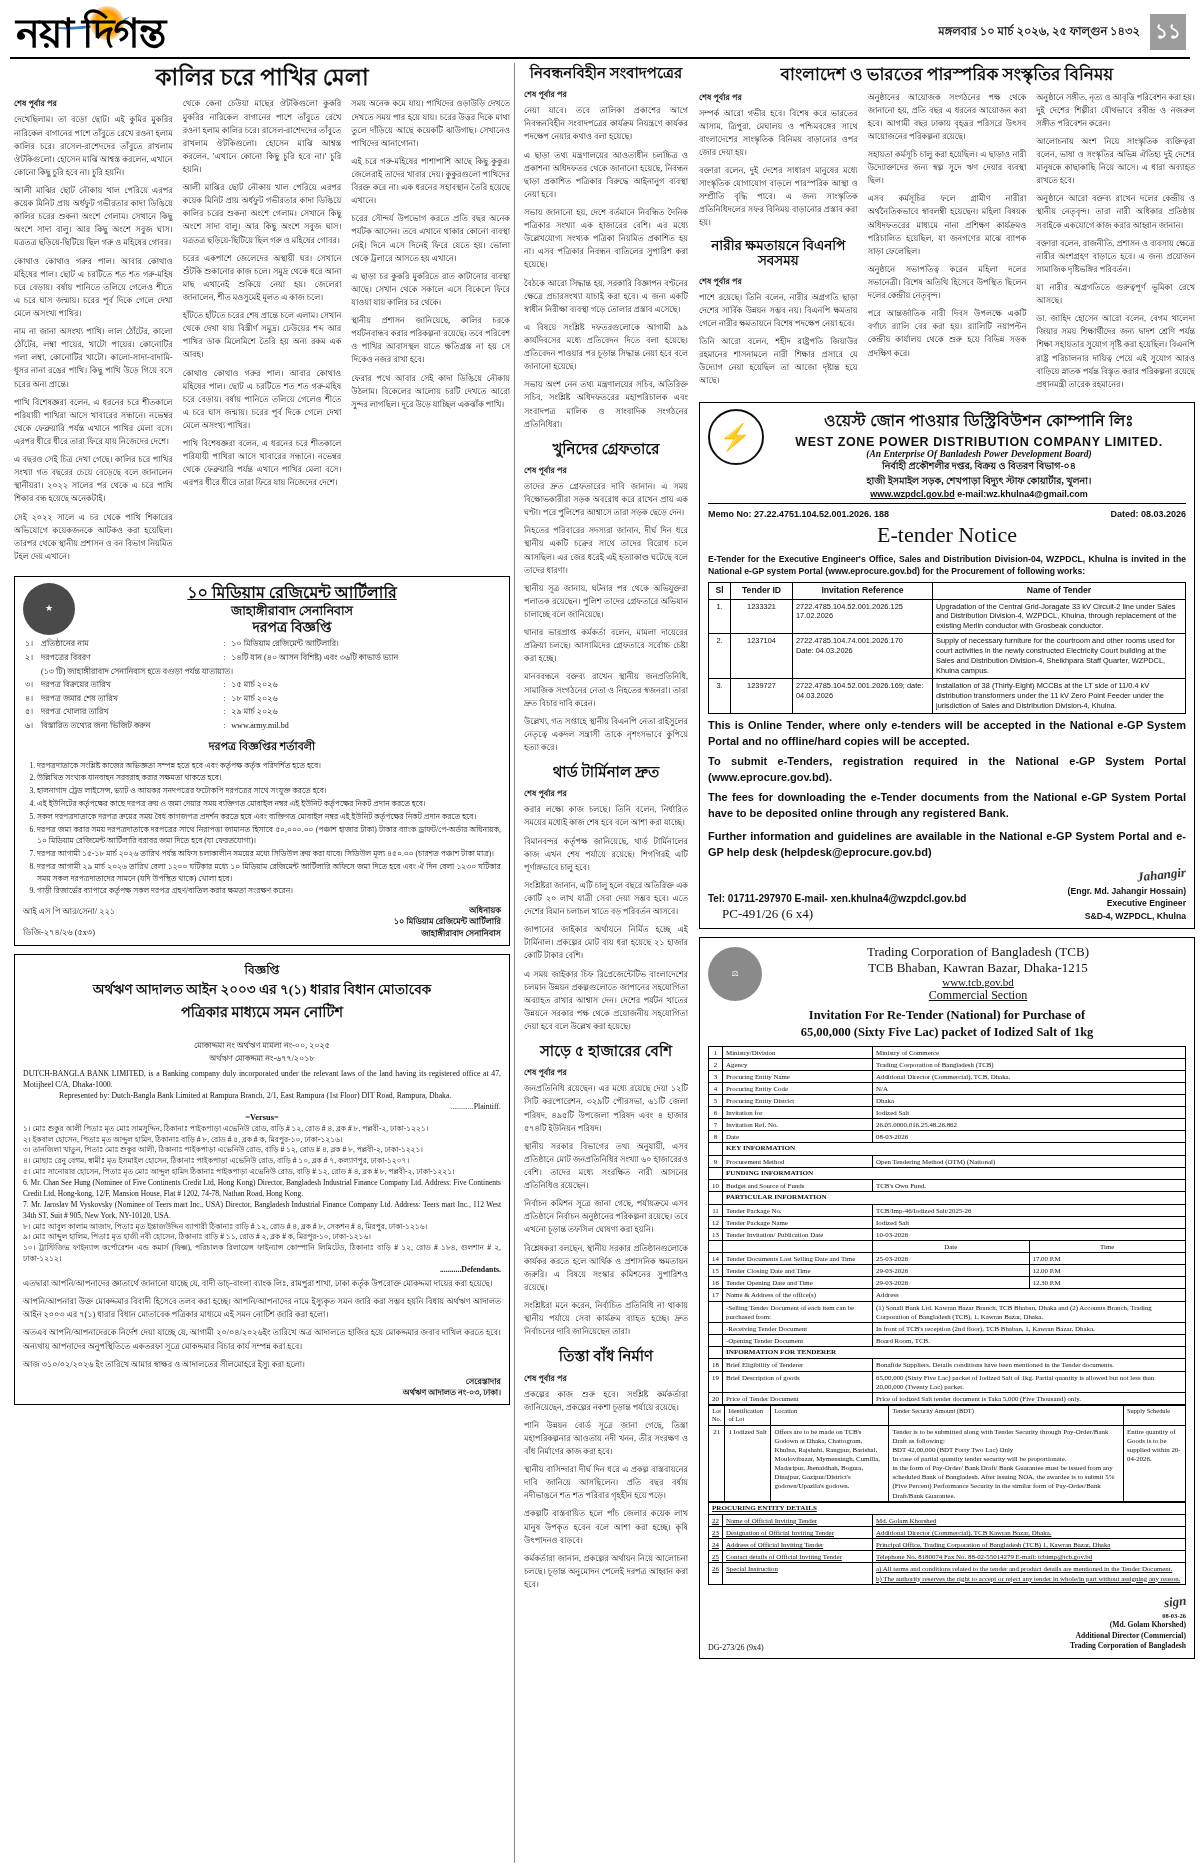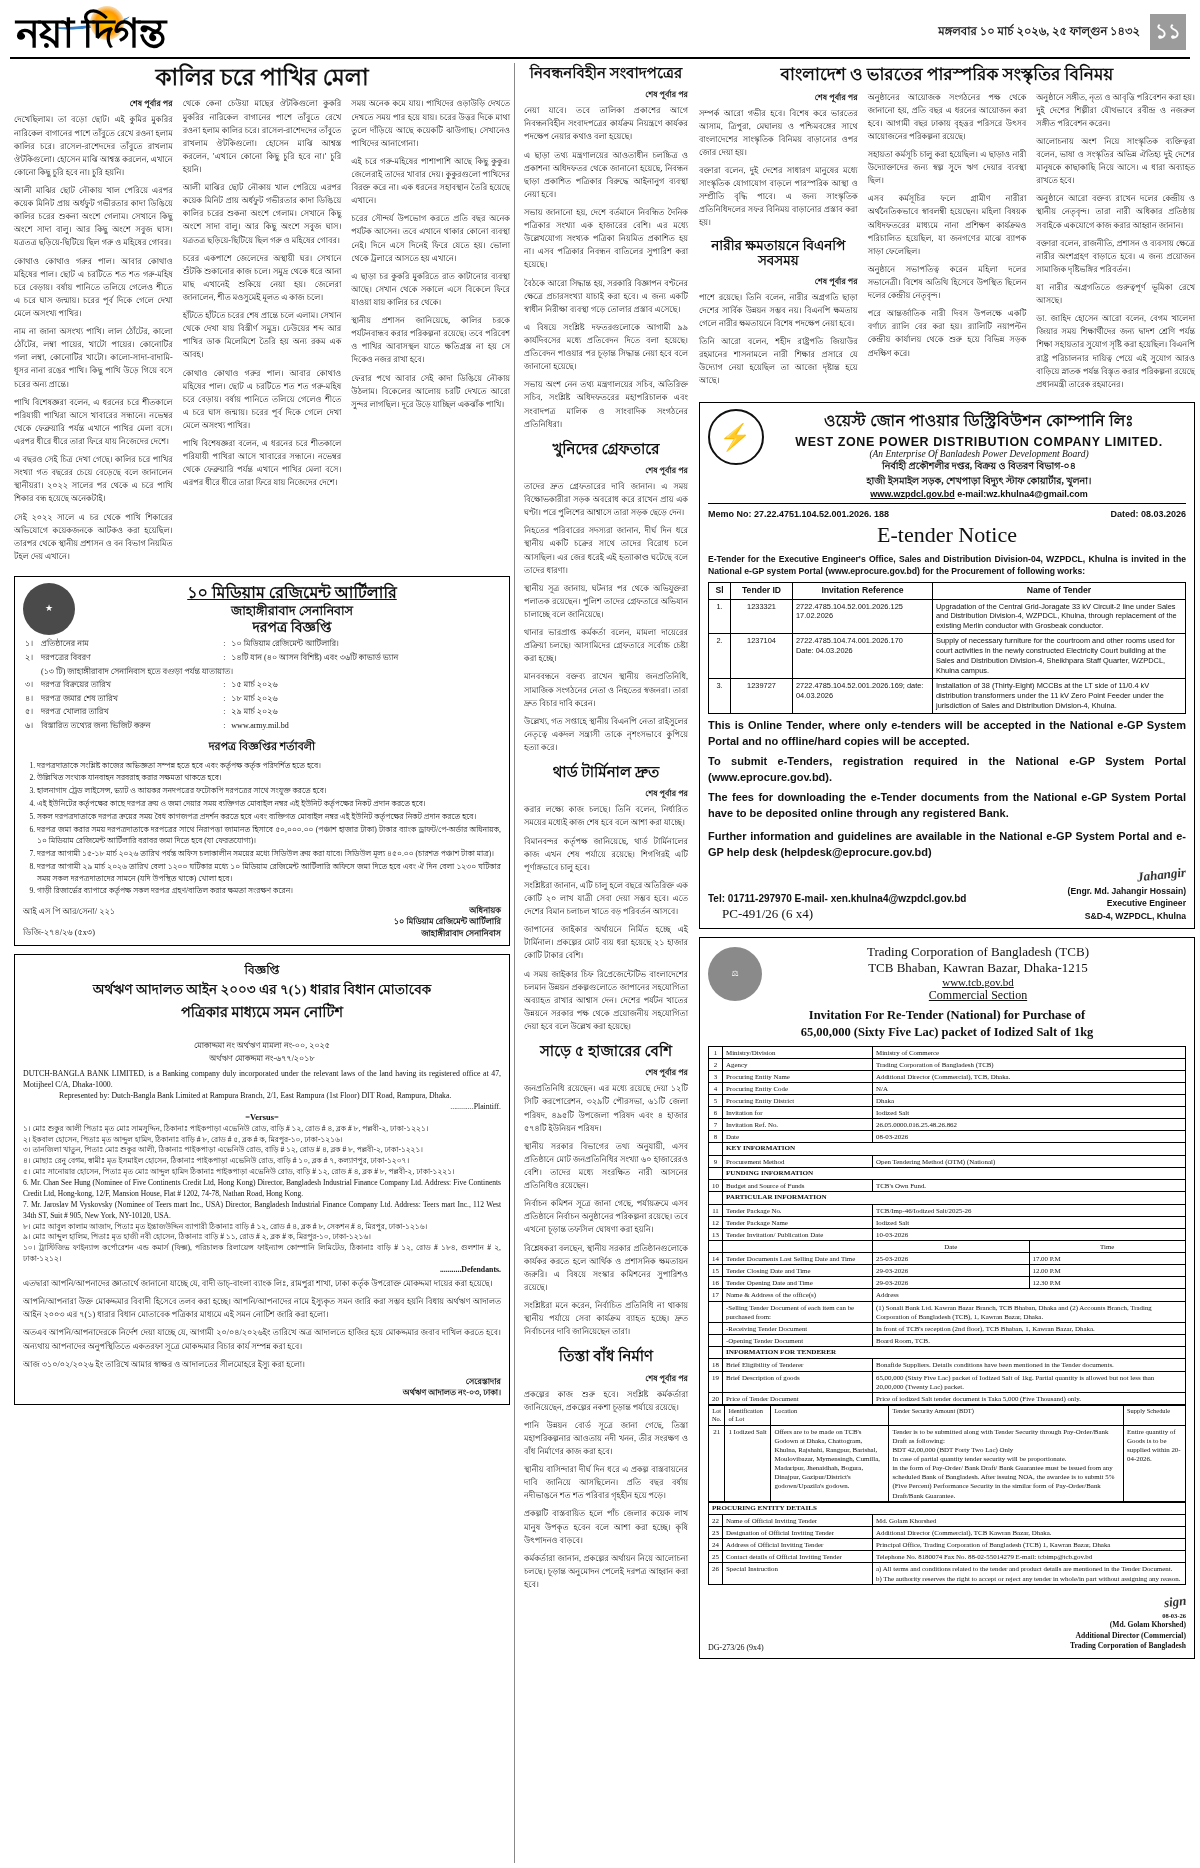--- a/index.html
+++ b/index.html
@@ -36,21 +36,21 @@
   .vdiv { border-left:1px solid #888; }
 
   .col { padding:0 7px; }
   .col-left-edge { padding-left:2px; }
 
   h2.head-bn { font-family:"Liberation Serif", serif; font-weight:bold; text-align:center;
                font-size:23px; margin:2px 0 6px 0; line-height:1.15; }
   h2.head-bn.small { font-size:15px; }
   h2.head-bn.smaller { font-size:13.5px; }
 
-  .kicker { font-size:8px; font-weight:bold; text-align:right; margin:0 0 3px 0; }
+  .kicker { font-size:8px; font-weight:bold; text-align:left; margin:0 0 3px 0; }
 
   p.bn { font-size:8.1px; line-height:1.62; text-align:justify; margin:0 0 5px 0;
          font-family:"Liberation Serif", serif; }
 
   
   .adbox { border:1.6px solid #000; padding:6px 8px; background:#fff; margin-top:6px; }
 
   .ad-title-bn { text-align:center; font-weight:bold; font-size:16px; line-height:1.25; }
   .ad-sub-bn { text-align:center; font-weight:bold; font-size:12.5px; line-height:1.3; }
   .ad-row { display:flex; gap:8px; align-items:flex-start; }
@@ -69,21 +69,21 @@
   ol.cond li { margin-bottom:1.5px; }
 
   .sig-row { display:flex; justify-content:space-between; margin-top:8px; font-size:8.2px; }
   .sig-right { text-align:right; font-weight:bold; line-height:1.4; }
 
   
   .en { font-family:"Liberation Sans", sans-serif; }
   .wz-head { text-align:center; }
   .wz-bn { font-weight:bold; font-size:15.5px; font-family:"Liberation Serif",serif; letter-spacing:.4px; }
   .wz-en { font-weight:bold; font-size:12.5px; font-family:"Liberation Sans",sans-serif; letter-spacing:.6px; }
-  .wz-it { font-style:italic; font-size:9.5px; font-family:"Liberation Serif",serif; }
+  .wz-it { font-style:italic; font-size:9.5px; font-family:"Liberation Serif",serif;font-weight:bold; }
   .wz-bn2 { font-weight:bold; font-size:9.5px; font-family:"Liberation Serif",serif; }
   .wz-web { font-size:9px; font-family:"Liberation Sans",sans-serif; font-weight:bold; }
   .wz-web u { text-decoration:underline; }
   .memo-row { display:flex; justify-content:space-between; font-size:9px; font-weight:bold;
               font-family:"Liberation Sans",sans-serif; margin-top:5px; }
   .etender-title { text-align:center; font-size:22px; font-family:"Liberation Serif",serif;
                    margin:3px 0 5px 0; }
   .etender-intro { font-size:8.6px; font-weight:bold; font-family:"Liberation Sans",sans-serif;
                    text-align:justify; line-height:1.4; margin-bottom:5px; }
   table.tender { width:100%; border-collapse:collapse; font-family:"Liberation Sans",sans-serif; }
@@ -659,21 +659,21 @@
             <td>Offers are to be made on TCB's Godown at Dhaka, Chattogram, Khulna, Rajshahi, Rangpur, Barishal, Moulovibazar, Mymensingh, Cumilla, Madaripur, Jhenaidhah, Bogura, Dinajpur, Gazipur/District's godown/Upazila's godown.</td>
             <td style="white-space:pre-line;">Tender is to be submitted along with Tender Security through Pay-Order/Bank Draft as following:
 BDT 42,00,000 (BDT Forty Two Lac) Only
 In case of partial quantity tender security will be proportionate.
 in the form of Pay-Order/ Bank Draft/ Bank Guarantee must be issued from any scheduled Bank of Bangladesh. After issuing NOA, the awardee is to submit 5% (Five Percent) Performance Security in the similar form of Pay-Order/Bank Draft/Bank Guarantee.</td>
             <td>Entire quantity of Goods is to be supplied within 20-04-2026.</td>
           </tr>
         </tbody>
           </table>
 
-        <table class="tcb" style="border-top:0;">
+        <table class="tcb" style="border-top:0;text-decoration:underline;">
           <tbody>
               <tr class="section">
                 <td colspan="3">PROCURING ENTITY DETAILS</td>
               </tr>
           <tr>
                 <td class="idx">22</td>
                 <td class="lbl">Name of Official Inviting Tender</td>
                 <td>Md. Golam Khorshed</td>
               </tr>
           <tr>

